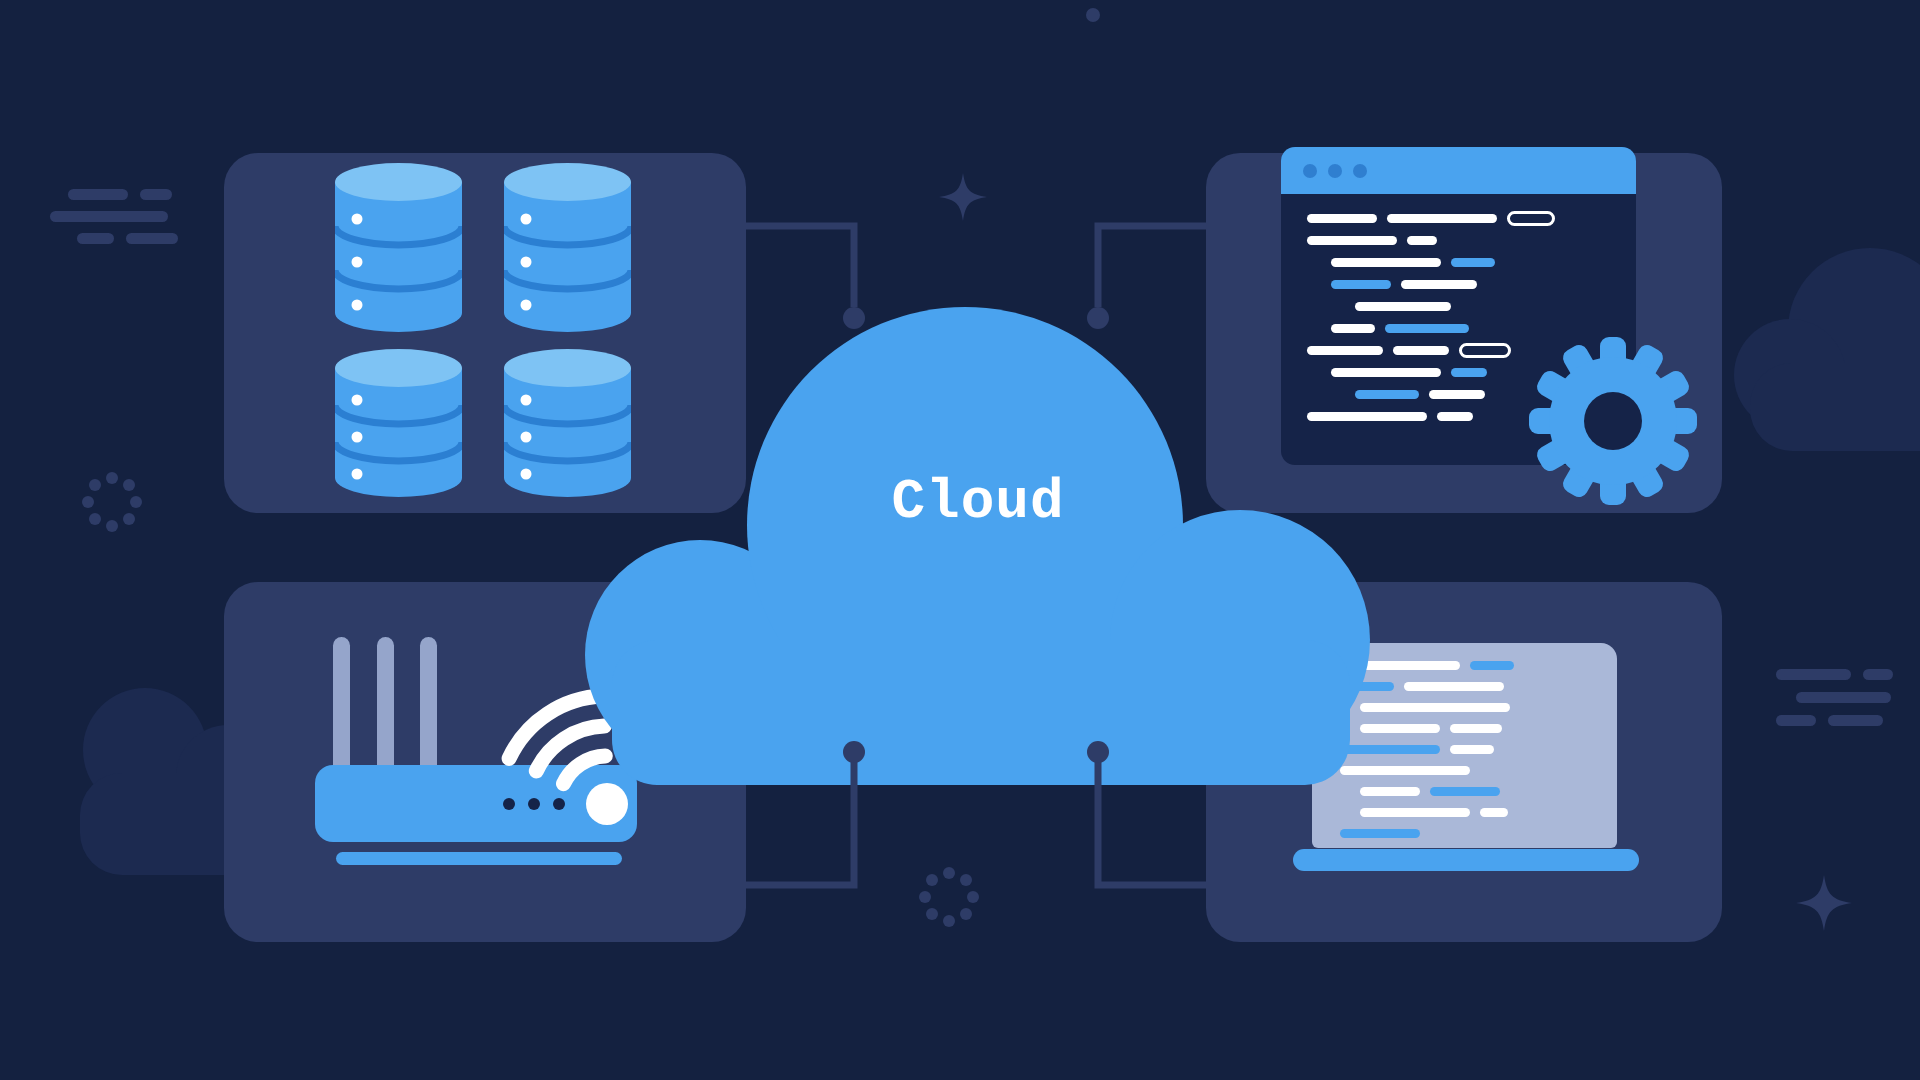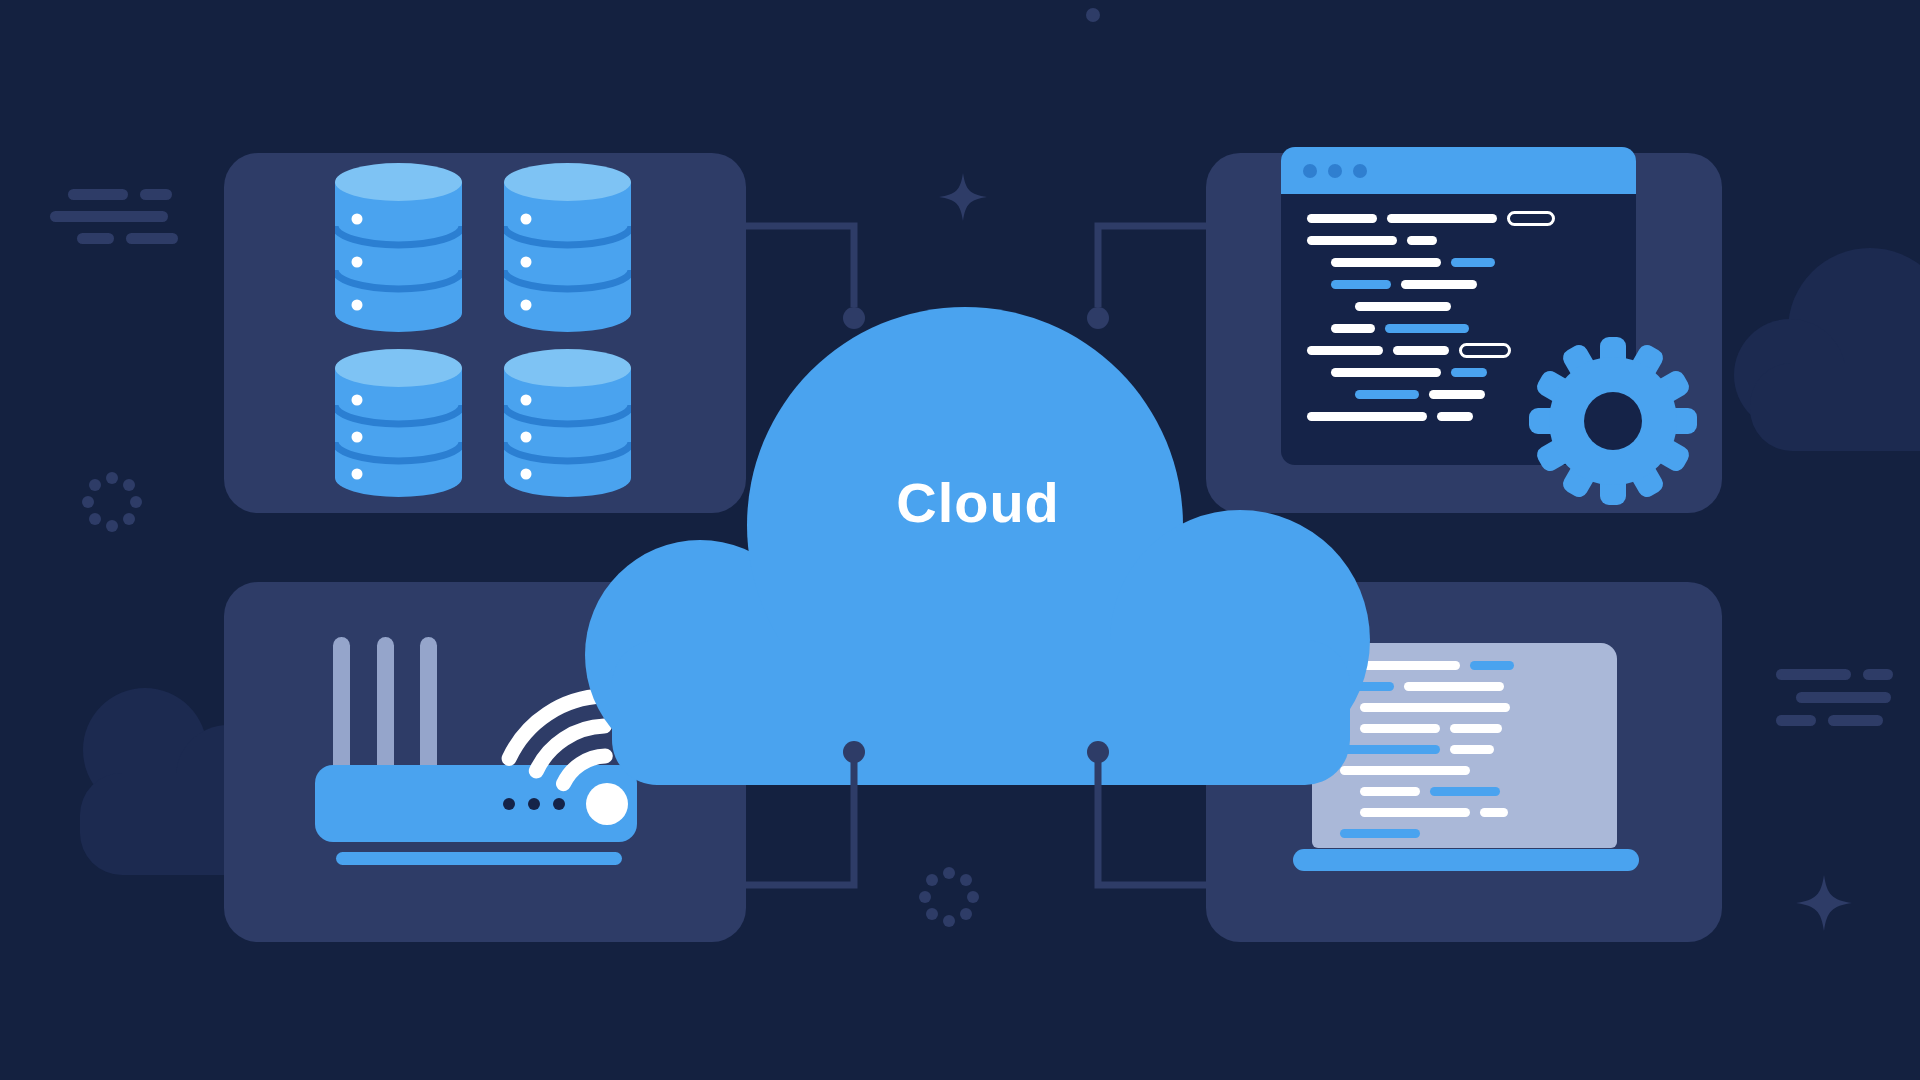--- a/index.html
+++ b/index.html
@@ -1,18 +1,18 @@
 <!DOCTYPE html>
 <html><head>
 <meta charset="utf-8">
 <style>
   html,body{margin:0;padding:0;background:#0d1730;}
   .stage{
     position:relative;width:1920px;height:1080px;overflow:hidden;
-    background:#142140;font-family:Liberation Sans, sans-serif;
+    background:#142140;font-family:Liberation Mono, monospace;
   }
   
   .deco{position:absolute;z-index:1;}
   .deco-bar{position:absolute;height:11px;border-radius:6px;background:#2e3c67;}
   .deco-dot{position:absolute;border-radius:50%;background:#2e3c67;}
   
   .panel{position:absolute;background:#2e3c67;border-radius:34px;z-index:10;}
   #panel-tl{left:224px;top:153px;width:522px;height:360px;}
   #panel-tr{left:1206px;top:153px;width:516px;height:360px;}
   #panel-bl{left:224px;top:582px;width:522px;height:360px;}

